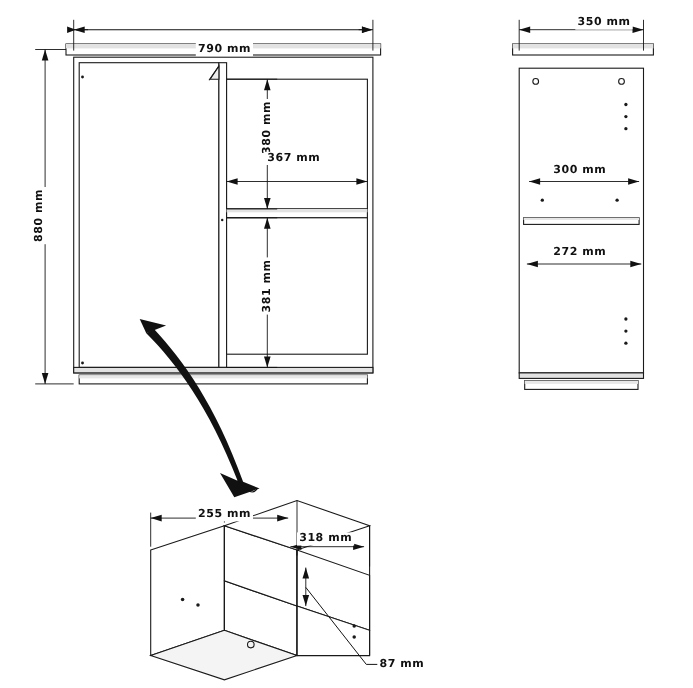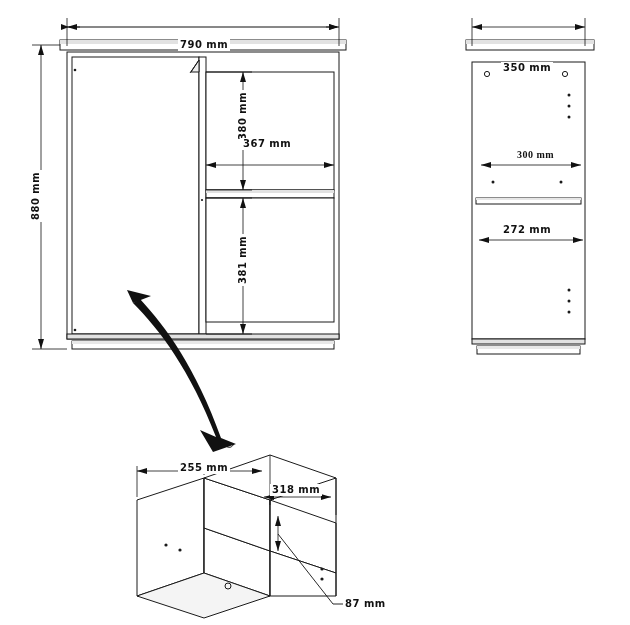--- a/index.html
+++ b/index.html
@@ -213,23 +213,23 @@
   <div class="dim-label" style="left:178px; top:15px;margin-top:24px;">790 mm</div>
 
   <div class="dim-label vert" style="left:30px; top:222px;">880 mm</div>
 
   <div class="dim-label vert" style="left:237px; top:142px;">380 mm</div>
 
   <div class="dim-label" style="left:241px; top:138px;">367 mm</div>
 
   <div class="dim-label vert" style="left:237px; top:286px;">381 mm</div>
 
-  <div class="dim-label" style="left:501px; top:15px;margin-top:47px;">350 mm</div>
-
-  <div class="dim-label" style="left:515px; top:149px;font-family:Liberation Serif, serif;">300 mm</div>
+  <div class="dim-label" style="left:523px; top:15px;">350 mm</div>
+
+  <div class="dim-label" style="left:501px; top:149px;">300 mm</div>
 
   <div class="dim-label" style="left:501px; top:224px;">272 mm</div>
 
   <div class="dim-label" style="left:178px; top:462px;">255 mm</div>
 
   <div class="dim-label" style="left:270px; top:484px;">318 mm</div>
 
   <div class="dim-label" style="left:343px; top:598px;">87 mm</div>
 
 </div>

